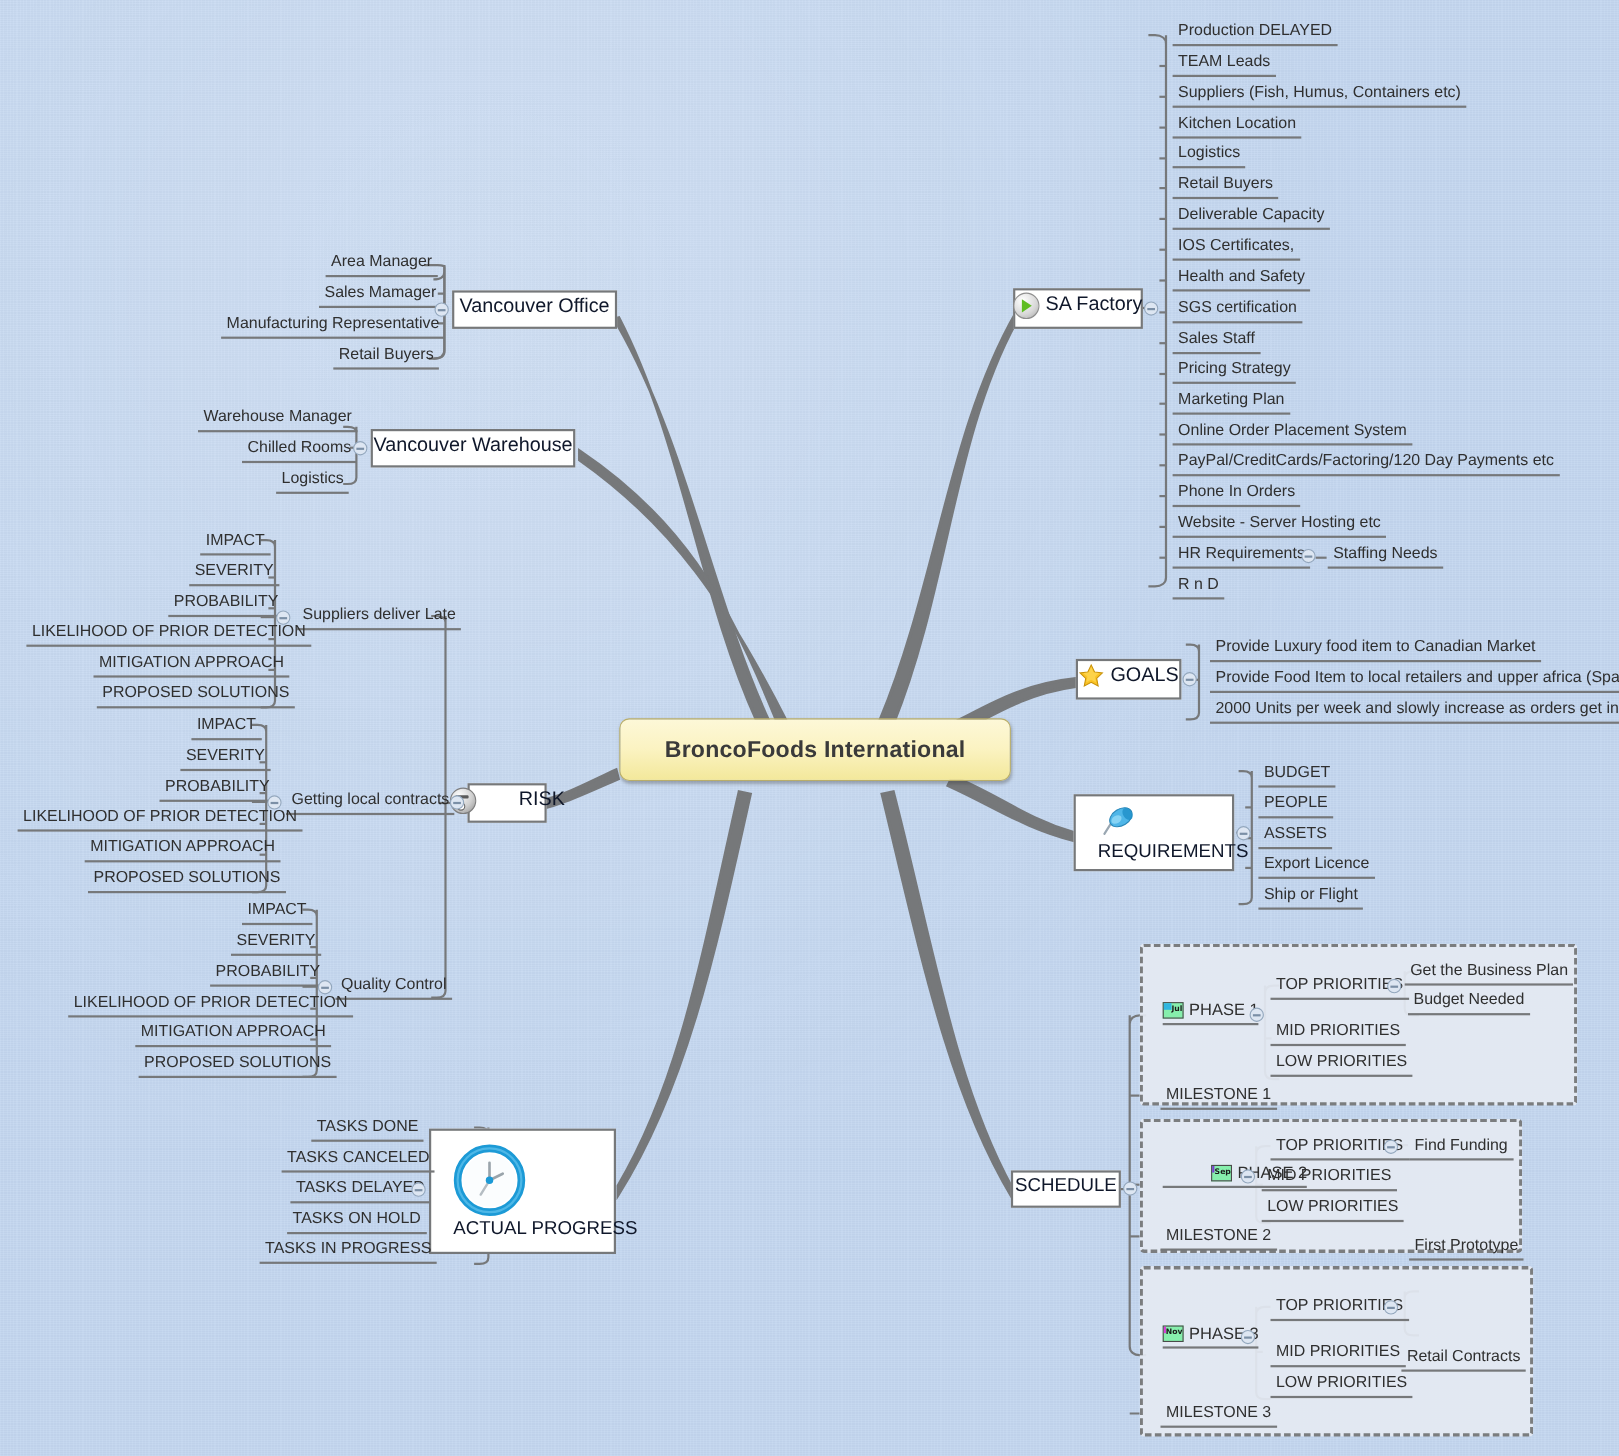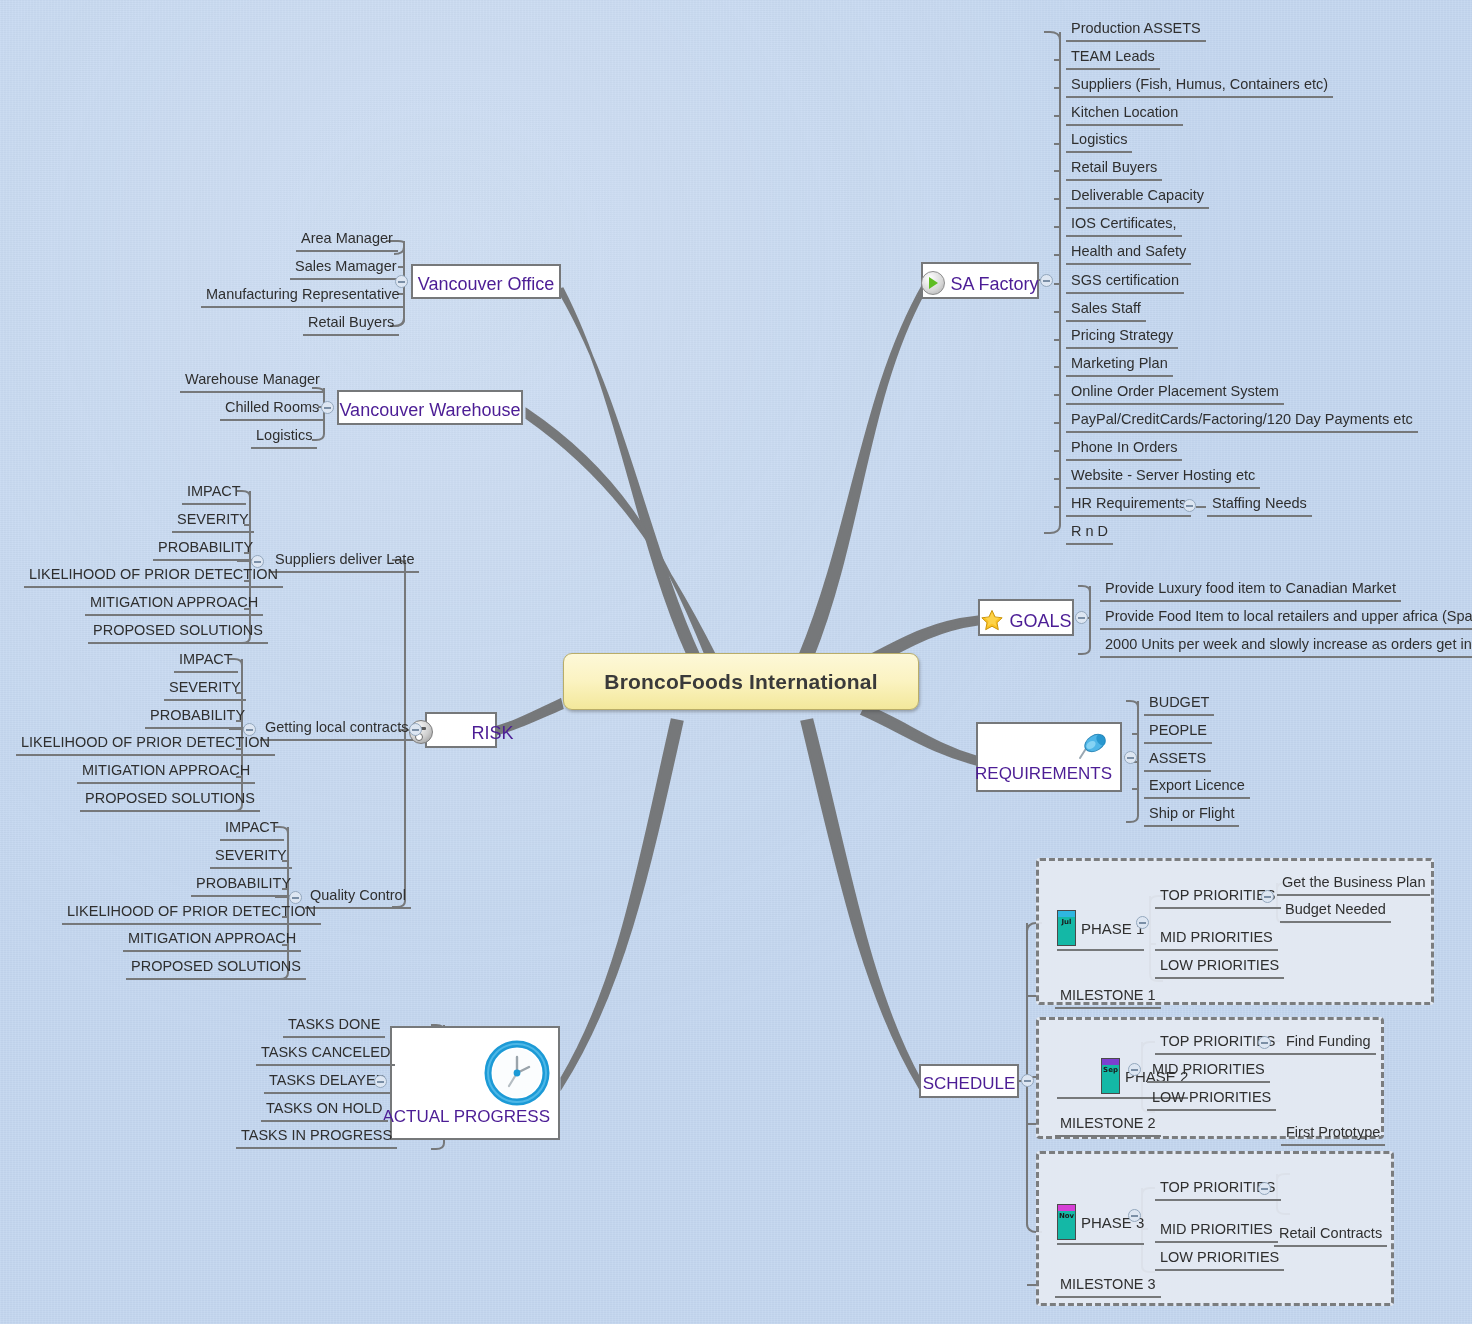--- a/index.html
+++ b/index.html
@@ -26,22 +26,22 @@
     background:linear-gradient(180deg,#fdf8d8 0%,#fbf3c2 48%,#f3e89b 100%);
     border:1px solid #b9ad69;border-radius:9px;
     box-shadow:1px 2px 3px rgba(60,60,60,.35);
     display:flex;align-items:center;justify-content:center;
     color:#3a3a3a;font-weight:bold;font-size:21px;letter-spacing:.2px;
   }
 
   
   .boxed{
     background:#ffffff;border:2px solid #76787a;
-    display:flex;align-items:flex-end;justify-content:center;
-    color:#4c1d95;font-size:18px;padding:2px 8px;
+    display:flex;align-items:flex-start;justify-content:center;
+    color:#0f172a;font-size:18px;padding:2px 20px;
   }
   .boxed.stacked{flex-direction:column;justify-content:center;gap:1px;}
   .boxed .ico{flex:none;}
   .boxed .lbl{white-space:nowrap;}
 
   
   .line-node{
     position:absolute;z-index:5;
     border-bottom:2px solid #76787a;
     color:#2f2f2f;font-size:14.5px;white-space:nowrap;
@@ -92,23 +92,23 @@
 
   .icon-star{
     width:24px;height:23px;margin-right:5px;position:relative;
   }
 
   .icon-pin{width:38px;height:32px;}
 
   .icon-clock{width:66px;height:66px;}
 
   .icon-cal{
-    width:19px;height:36px;border:1px solid #4a4a4a;background:#14b8a6;
+    width:19px;height:15px;border:1px solid #4a4a4a;background:#86efac;
     margin-right:5px;position:relative;box-sizing:border-box;
-    display:inline-flex;flex-direction:column;
+    display:inline-flex;flex-direction:row;
   }
   .icon-cal .bar{height:6px;width:100%;}
   .icon-cal .mon{
     flex:1;font-size:7px;line-height:10px;color:#1a1a1a;text-align:center;
     font-family:"DejaVu Sans",sans-serif;font-weight:bold;
   }
   .cal-jul .bar{background:#2fb6e0;}
   .cal-sep .bar{background:#7c3fd0;}
   .cal-nov .bar{background:#d63fd6;}
 
@@ -295,21 +295,21 @@
 <div class="line-node" style="left:180px;top:371px;">Warehouse Manager</div>
 <div class="line-node" style="left:220px;top:399px;">Chilled Rooms</div>
 <div class="line-node" style="left:251px;top:427px;">Logistics</div>
 
 <div class="node boxed" style="left:921px;top:262px;width:118px;height:37px;">
   <span class="ico icon-play"></span>
   <span class="lbl">SA Factory</span>
 </div>
 <div class="toggle" style="left:1040px;top:274px;"></div>
 
-<div class="line-node" style="left:1066px;top:20px;">Production ASSETS</div>
+<div class="line-node" style="left:1066px;top:20px;">Production DELAYED</div>
 <div class="line-node" style="left:1066px;top:48px;">TEAM Leads</div>
 <div class="line-node" style="left:1066px;top:76px;">Suppliers (Fish, Humus, Containers etc)</div>
 <div class="line-node" style="left:1066px;top:104px;">Kitchen Location</div>
 <div class="line-node" style="left:1066px;top:131px;">Logistics</div>
 <div class="line-node" style="left:1066px;top:159px;">Retail Buyers</div>
 <div class="line-node" style="left:1066px;top:187px;">Deliverable Capacity</div>
 <div class="line-node" style="left:1066px;top:215px;">IOS Certificates,</div>
 <div class="line-node" style="left:1066px;top:243px;">Health and Safety</div>
 <div class="line-node" style="left:1066px;top:272px;">SGS certification</div>
 <div class="line-node" style="left:1066px;top:300px;">Sales Staff</div>

